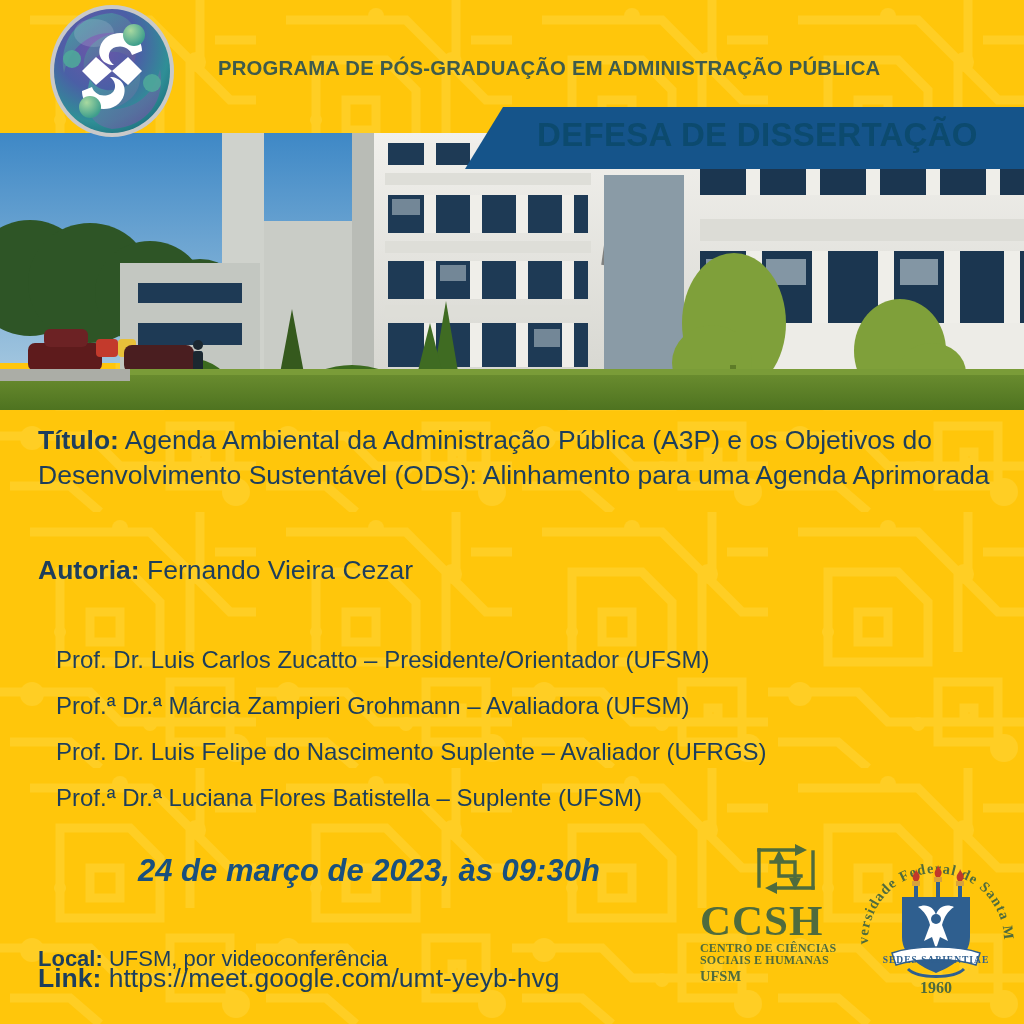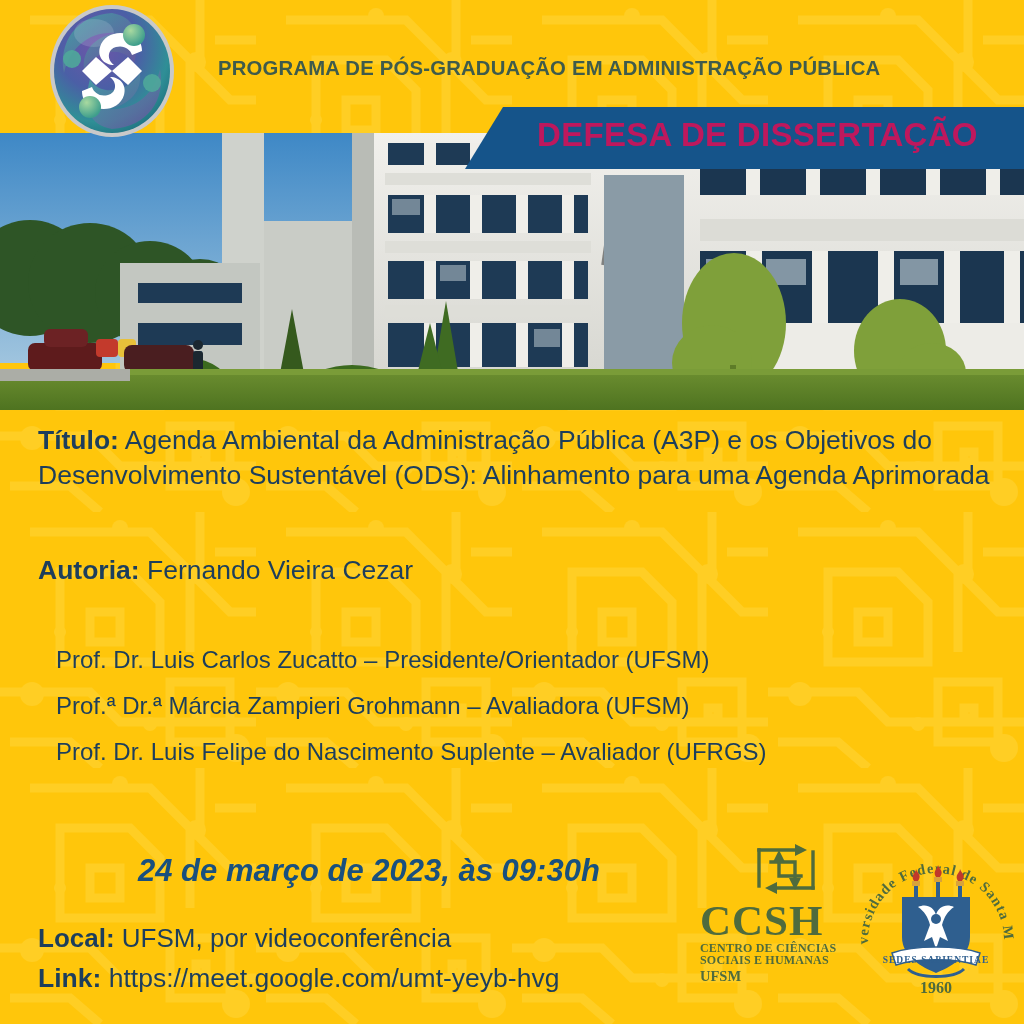--- a/index.html
+++ b/index.html
@@ -50,21 +50,21 @@
     position:absolute; left:465px; top:107px; width:559px; height:62px;
     z-index:4;
   }
   .ribbon-shape{
     position:absolute; inset:0;
     background:#15548A;
     clip-path:polygon(38px 0, 559px 0, 559px 62px, 0 62px);
   }
   .ribbon-text{
     position:absolute; left:72px; top:9px;
-    font-size:33px; font-weight:bold; color:#be185d;
+    font-size:33px; font-weight:bold; color:#0c4a6e;
     letter-spacing:.3px; white-space:nowrap;
   }
 
   
   .content{
     position:absolute; left:0; top:410px; width:1024px; height:614px;
     z-index:2;
   }
   .block{ position:absolute; left:38px; }
 
@@ -90,22 +90,22 @@
     font-size:24px; color:#1D3E5C; line-height:1; margin-bottom:22px;
     white-space:nowrap;
   }
 
   .date-line{
     position:absolute; left:138px; top:443px;
     font-size:31px; font-weight:bold; font-style:italic;
     color:#19507E; white-space:nowrap;
   }
   .local-line{
-    position:absolute; left:38px; top:513px;
-    font-size:26px; color:#1D3E5C; white-space:nowrap;
+    position:absolute; left:38px; top:536px;
+    font-size:22px; color:#1D3E5C; white-space:nowrap;
   }
   .link-line{
     position:absolute; left:38px; top:553px;
     font-size:26.5px; color:#1D3E5C; white-space:nowrap;
   }
 
   
   .ccsh{
     position:absolute; left:700px; top:838px; width:172px; height:140px;
     z-index:3; text-align:left; color:#4E6B3A;
@@ -374,20 +374,21 @@
   <div class="block autoria-block">
     <span class="label">Autoria:</span>
     <span>Fernando Vieira Cezar</span>
   </div>
 
 
   <div class="members">
     <div class="member">Prof. Dr. Luis Carlos Zucatto – Presidente/Orientador (UFSM)</div>
     <div class="member">Prof.ª Dr.ª Márcia Zampieri Grohmann – Avaliadora (UFSM)</div>
     <div class="member">Prof. Dr. Luis Felipe do Nascimento Suplente – Avaliador (UFRGS)</div>
+    <div class="member">Prof.ª Dr.ª Luciana Flores Batistella – Suplente (UFSM)</div>
   </div>
 
   <div class="date-line">24  de março de 2023, às 09:30h</div>
 
   <div class="local-line">
     <span class="label">Local:</span>
     <span>UFSM, por videoconferência</span>
   </div>
 
   <div class="link-line">

